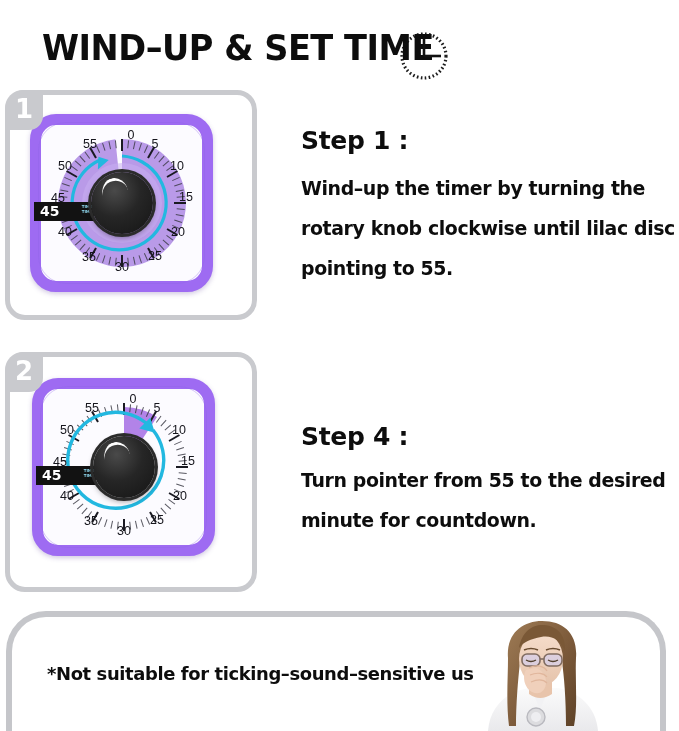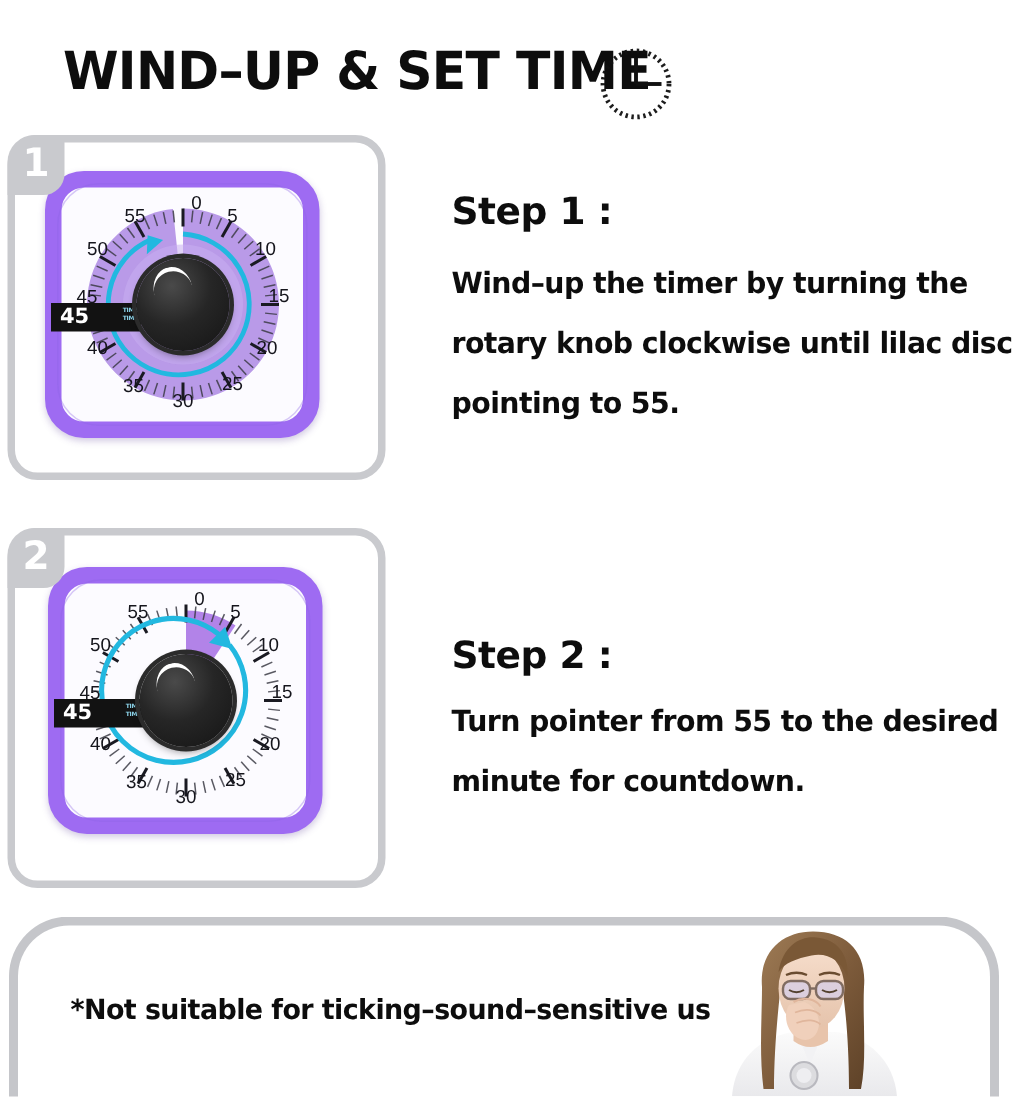--- a/index.html
+++ b/index.html
@@ -427,21 +427,21 @@
   </svg>
 
   <div class="side-label">
     <span class="num">45</span>
     <span class="brand">TIME<br>TIME</span>
   </div>
   <div class="knob"></div>
 </div>
 
 <div class="step-text" id="step-text-2">
-  <div class="step-head">Step 2 :</div>
+  <div class="step-head">Step 4 :</div>
   <div style="height:10px"></div>
   <div class="step-body-line">Turn pointer from 55 to the desired</div>
   <div class="step-body-line">minute for countdown.</div>
 </div>
 
 <div id="footer-frame"></div>
 <div id="footer-note">*Not suitable for ticking–sound–sensitive users.</div>
 
 <div id="footer-photo">
   <svg viewBox="0 0 132 113" width="132" height="113">

